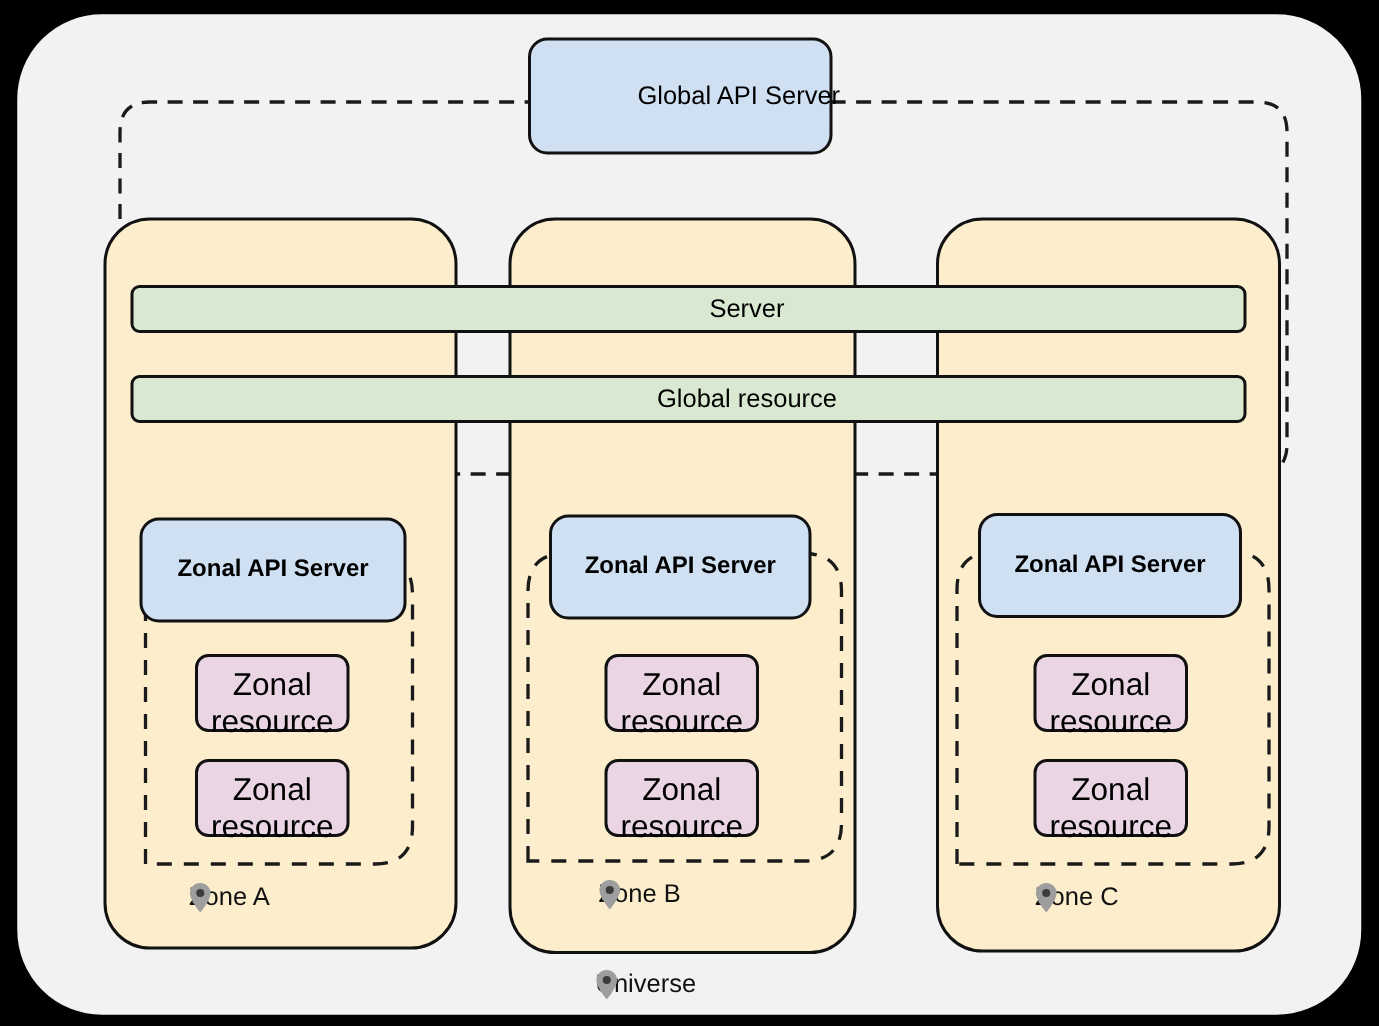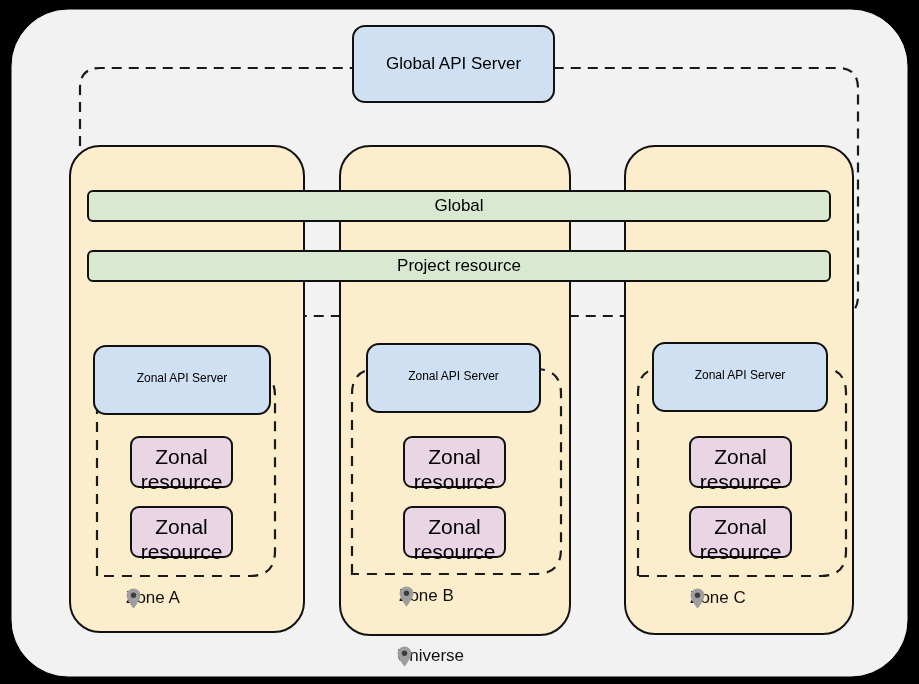--- a/index.html
+++ b/index.html
@@ -26,22 +26,22 @@
   }
   .lbl {
     position: absolute;
     font-family: "Liberation Sans", sans-serif;
     color: #000000;
     text-align: center;
     white-space: nowrap;
     line-height: 1.18;
     pointer-events: none;
   }
-  .t17 { font-size: 17px; }
-  .t16 { font-size: 12px; }
+  .t17 { font-size: 17px; padding-left: 39px; }
+  .t16 { font-size: 16px; font-weight: bold; }
   .t15 { font-size: 21px; }
   .zone-tag {
     position: absolute;
     display: flex;
     align-items: center;
     gap: 7px;
     font-size: 17px;
     color: #111111;
   }
 </style>
@@ -80,23 +80,23 @@
     <rect x="404" y="507" width="101" height="50" rx="8" ry="8" fill="#e9d5e3" stroke="#111111" stroke-width="2"></rect>
 
     <rect x="690" y="437" width="101" height="50" rx="8" ry="8" fill="#e9d5e3" stroke="#111111" stroke-width="2"></rect>
     <rect x="690" y="507" width="101" height="50" rx="8" ry="8" fill="#e9d5e3" stroke="#111111" stroke-width="2"></rect>
 
     <rect x="353" y="26" width="201" height="76" rx="12" ry="12" fill="#cfe0f3" stroke="#111111" stroke-width="2"></rect>
   </svg>
 
   <div class="lbl t17" style="left:353px; top:54px; width:201px;">Global API Server</div>
 
-  <div class="lbl t17" style="left:88px; top:196px; width:742px;">Global</div>
+  <div class="lbl t17" style="left:88px; top:196px; width:742px;">Server</div>
 
-  <div class="lbl t17" style="left:88px; top:256px; width:742px;">Project resource</div>
+  <div class="lbl t17" style="left:88px; top:256px; width:742px;">Global resource</div>
 
   <div class="lbl t16" style="left:94px; top:371px; width:176px;">Zonal API Server</div>
   <div class="lbl t16" style="left:367px; top:369px; width:173px;">Zonal API Server</div>
   <div class="lbl t16" style="left:653px; top:368px; width:174px;">Zonal API Server</div>
 
   <div class="lbl t15" style="left:131px; top:445px; width:101px;">
     <div>Zonal</div>
     <div>resource</div>
   </div>
   <div class="lbl t15" style="left:131px; top:515px; width:101px;">

